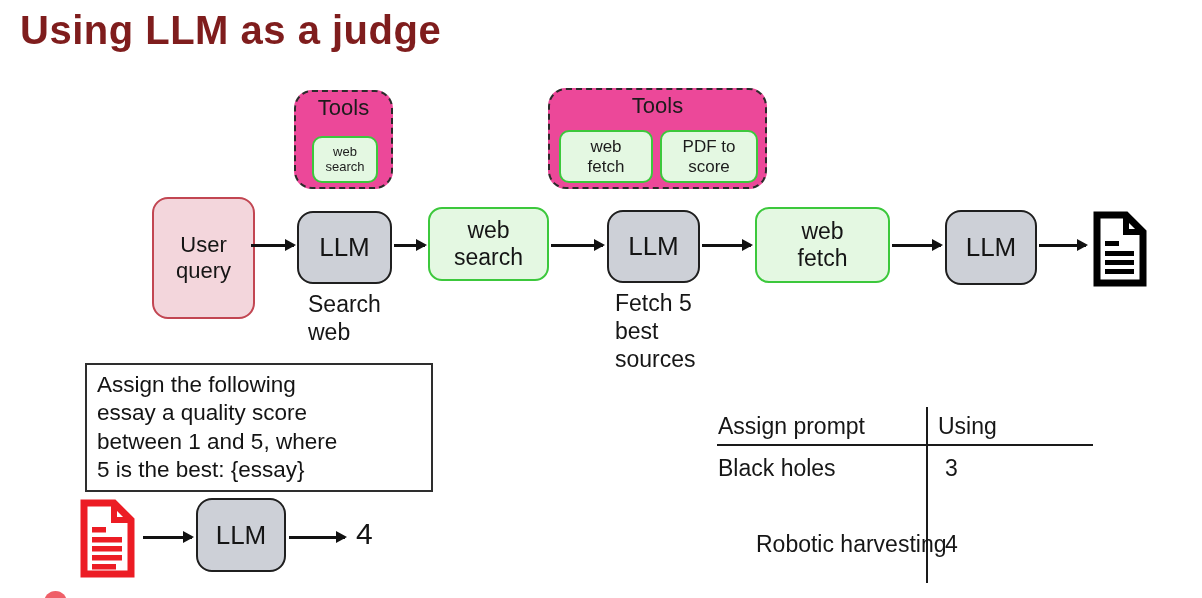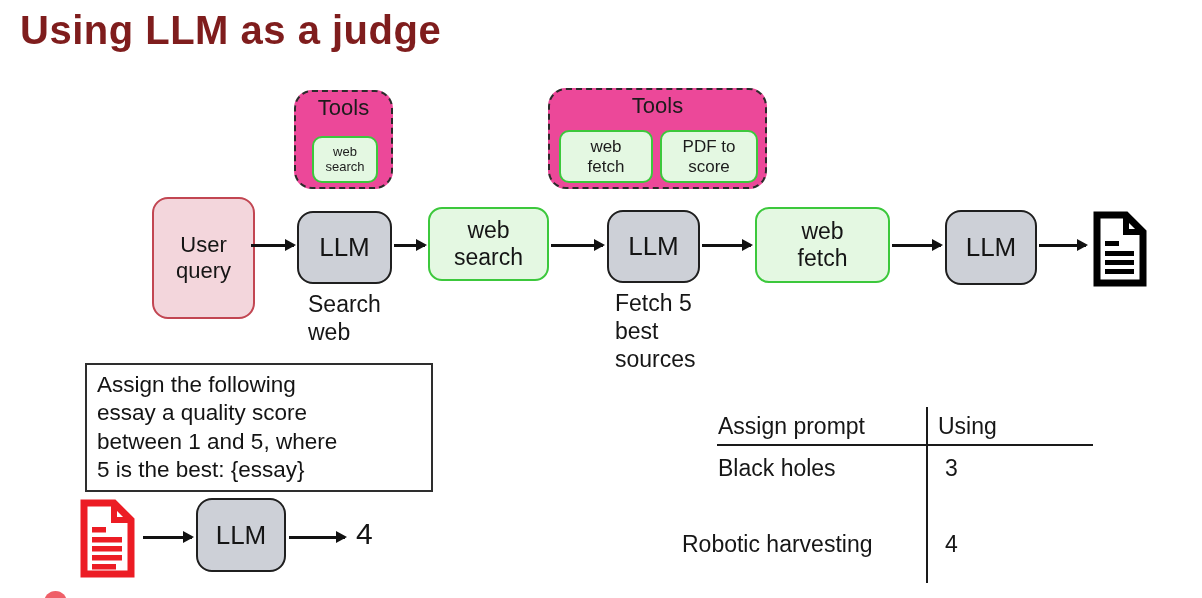--- a/index.html
+++ b/index.html
@@ -168,18 +168,18 @@
 
   <div class="tbl-text" style="left:718px; top:413px;">Assign prompt</div>
   <div class="tbl-text" style="left:938px; top:413px;">Using</div>
 
   <div class="tbl-vline" style="left:926px; top:407px; height:176px;"></div>
   <div class="tbl-hline" style="left:717px; top:444px; width:376px;"></div>
 
   <div class="tbl-text" style="left:718px; top:455px;">Black holes</div>
   <div class="tbl-text" style="left:945px; top:455px;">3</div>
 
-  <div class="tbl-text" style="left:682px; top:531px;">Robotic harvesting</div>
+  <div class="tbl-text" style="left:756px; top:531px;">Robotic harvesting</div>
   <div class="tbl-text" style="left:945px; top:531px;">4</div>
 
   <div class="cut-circle"></div>
 
 </div>
 
 </body></html>

